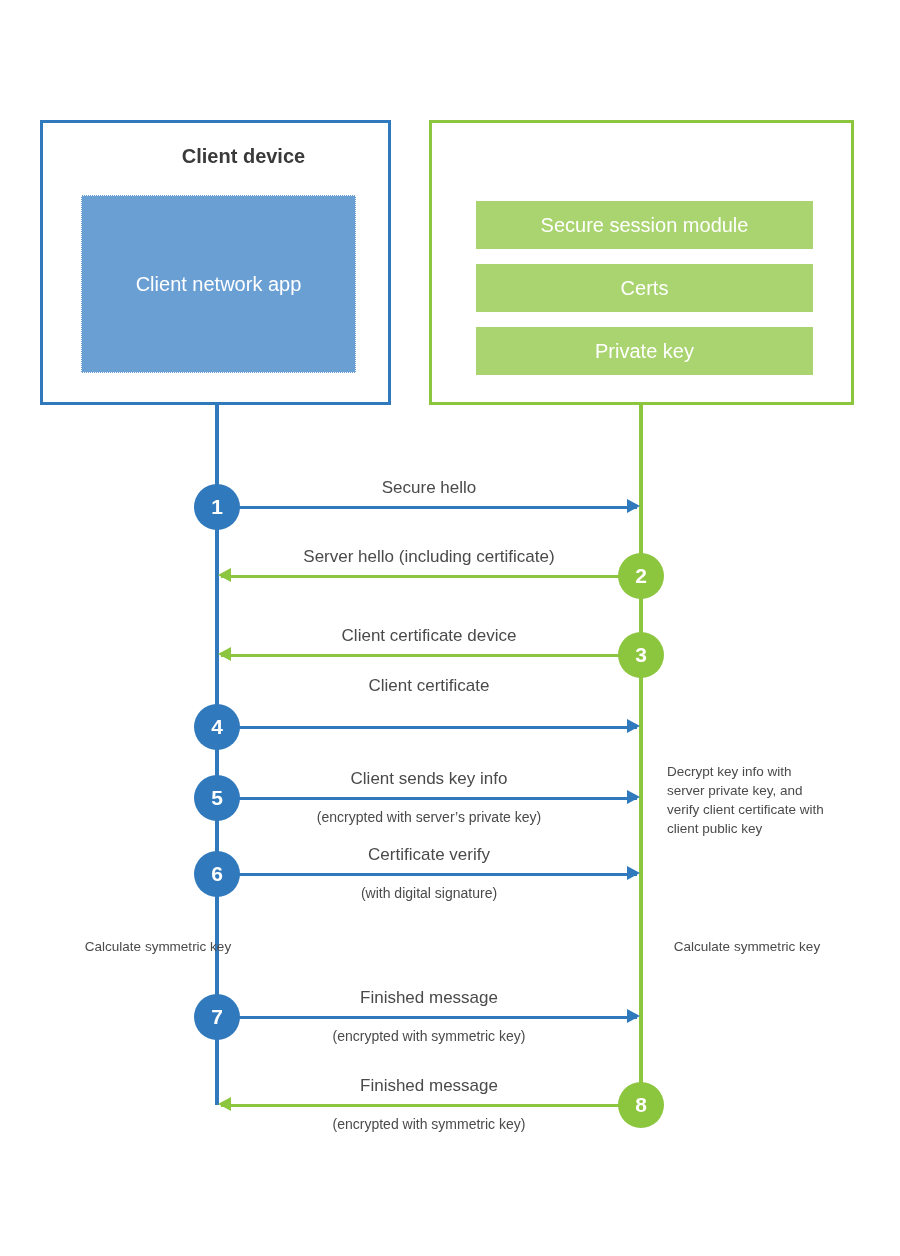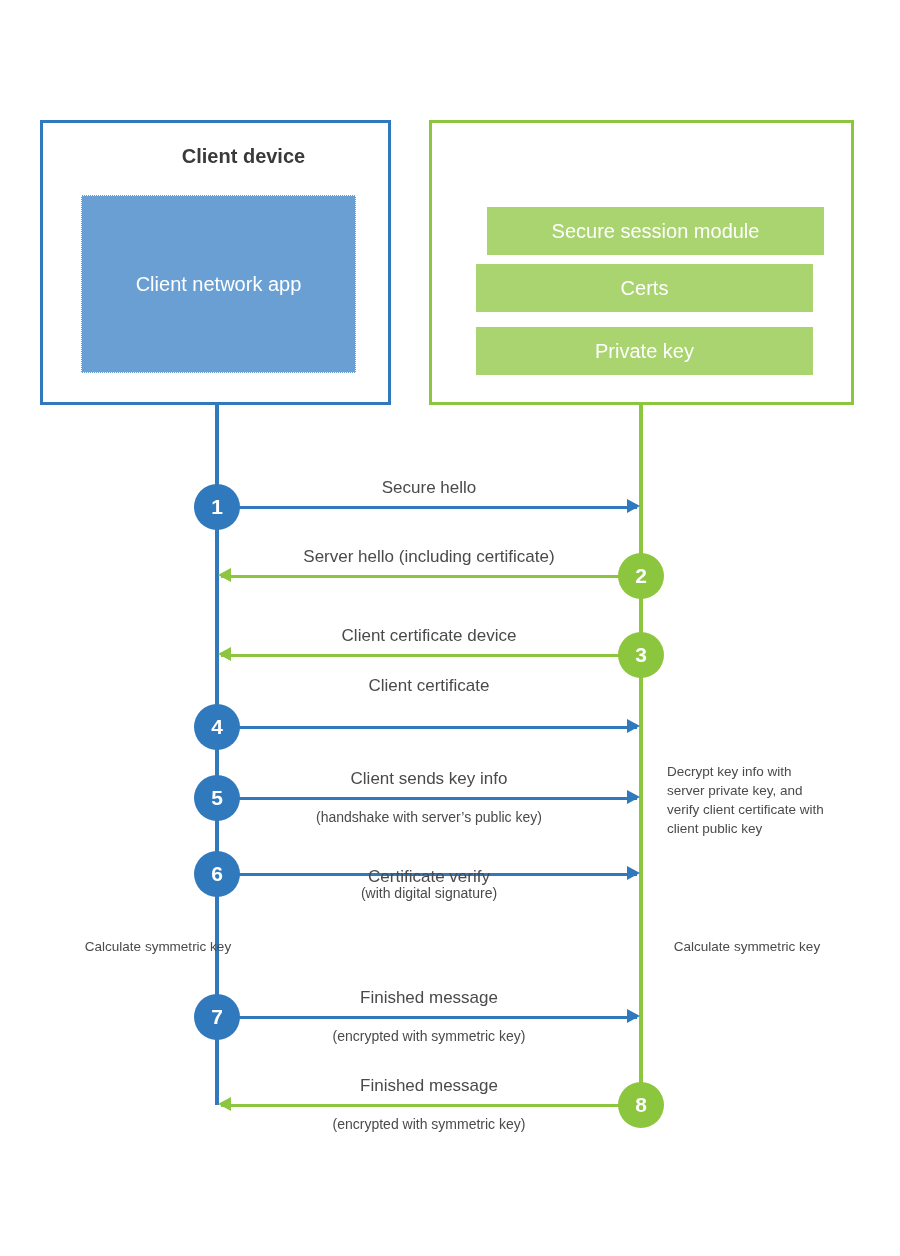--- a/index.html
+++ b/index.html
@@ -85,21 +85,21 @@
     left: 44px;
     width: 337px;
     height: 48px;
     background: #a9d46f;
     display: flex;
     align-items: center;
     justify-content: center;
     color: #ffffff;
     font-size: 20px;
   }
-  #server-bar-0 { top: 84px; margin-left: 11px; }
+  #server-bar-0 { top: 78px; }
   #server-bar-1 { top: 141px; }
   #server-bar-2 { top: 204px; }
 
   
   .lifeline {
     position: absolute;
     width: 4px;
   }
   #client-lifeline {
     left: 215px;
@@ -206,25 +206,25 @@
       <div class="step-circle green" style="top: 632px; left: 618px;">3</div>
       <div class="msg-label" style="left: 217px; width: 424px; top: 626px;">Client certificate device</div>
       <div class="arrow-line blue" style="left: 217px; top: 726px; width: 420px;"></div>
       <div class="arrow-head right blue" style="top: 719px; left: 627px;"></div>
       <div class="step-circle blue" style="top: 704px; left: 194px;">4</div>
       <div class="msg-label" style="left: 217px; width: 424px; top: 676px;">Client certificate</div>
       <div class="arrow-line blue" style="left: 217px; top: 797px; width: 420px;"></div>
       <div class="arrow-head right blue" style="top: 790px; left: 627px;"></div>
       <div class="step-circle blue" style="top: 775px; left: 194px;">5</div>
       <div class="msg-label" style="left: 217px; width: 424px; top: 769px;">Client sends key info</div>
-      <div class="msg-sublabel" style="left: 217px; width: 424px; top: 809px;">(handshake with server’s public key)</div>
+      <div class="msg-sublabel" style="left: 217px; width: 424px; top: 809px;">(encrypted with server’s private key)</div>
       <div class="arrow-line blue" style="left: 217px; top: 873px; width: 420px;"></div>
       <div class="arrow-head right blue" style="top: 866px; left: 627px;"></div>
       <div class="step-circle blue" style="top: 851px; left: 194px;">6</div>
-      <div class="msg-label" style="left: 217px; width: 424px; top: 867px;">Certificate verify</div>
+      <div class="msg-label" style="left: 217px; width: 424px; top: 845px;">Certificate verify</div>
       <div class="msg-sublabel" style="left: 217px; width: 424px; top: 885px;">(with digital signature)</div>
       <div class="arrow-line blue" style="left: 217px; top: 1016px; width: 420px;"></div>
       <div class="arrow-head right blue" style="top: 1009px; left: 627px;"></div>
       <div class="step-circle blue" style="top: 994px; left: 194px;">7</div>
       <div class="msg-label" style="left: 217px; width: 424px; top: 988px;">Finished message</div>
       <div class="msg-sublabel" style="left: 217px; width: 424px; top: 1028px;">(encrypted with symmetric key)</div>
       <div class="arrow-line green" style="left: 221px; top: 1104px; width: 420px;"></div>
       <div class="arrow-head left green" style="top: 1097px; left: 218px;"></div>
       <div class="step-circle green" style="top: 1082px; left: 618px;">8</div>
       <div class="msg-label" style="left: 217px; width: 424px; top: 1076px;">Finished message</div>

